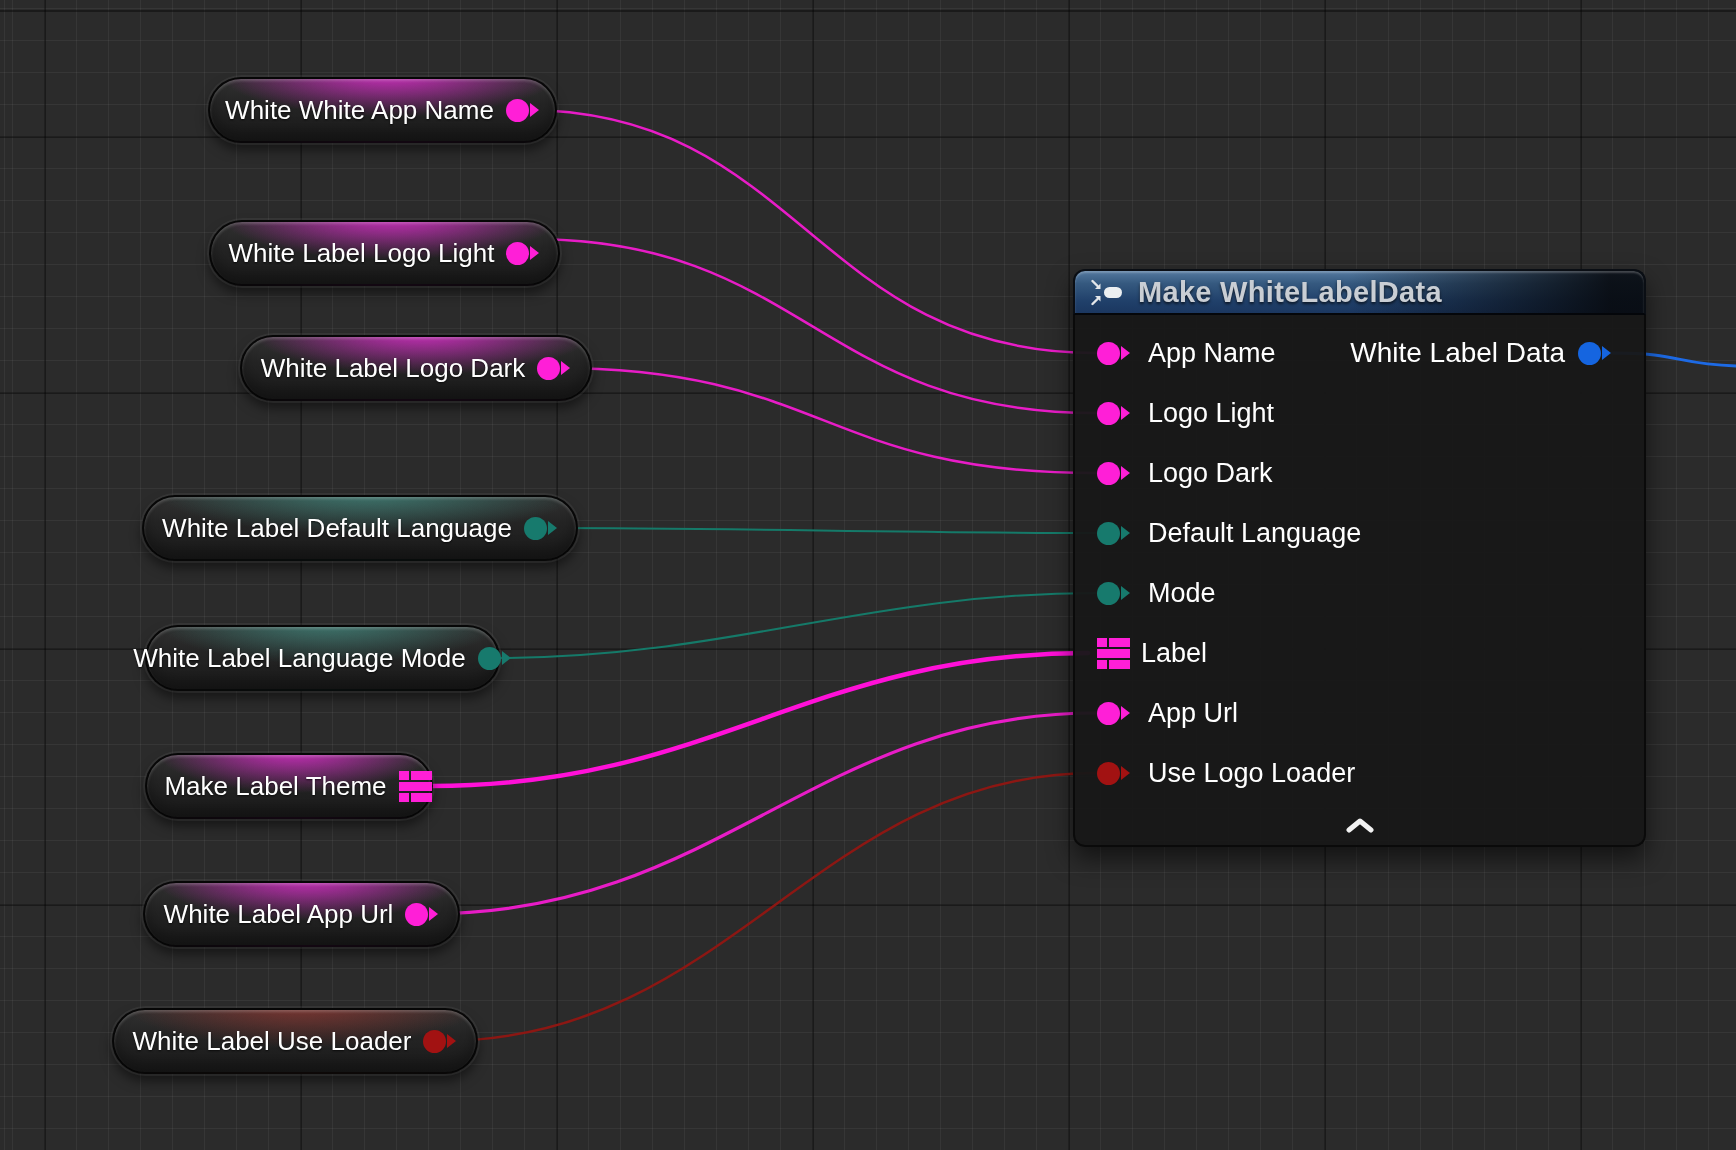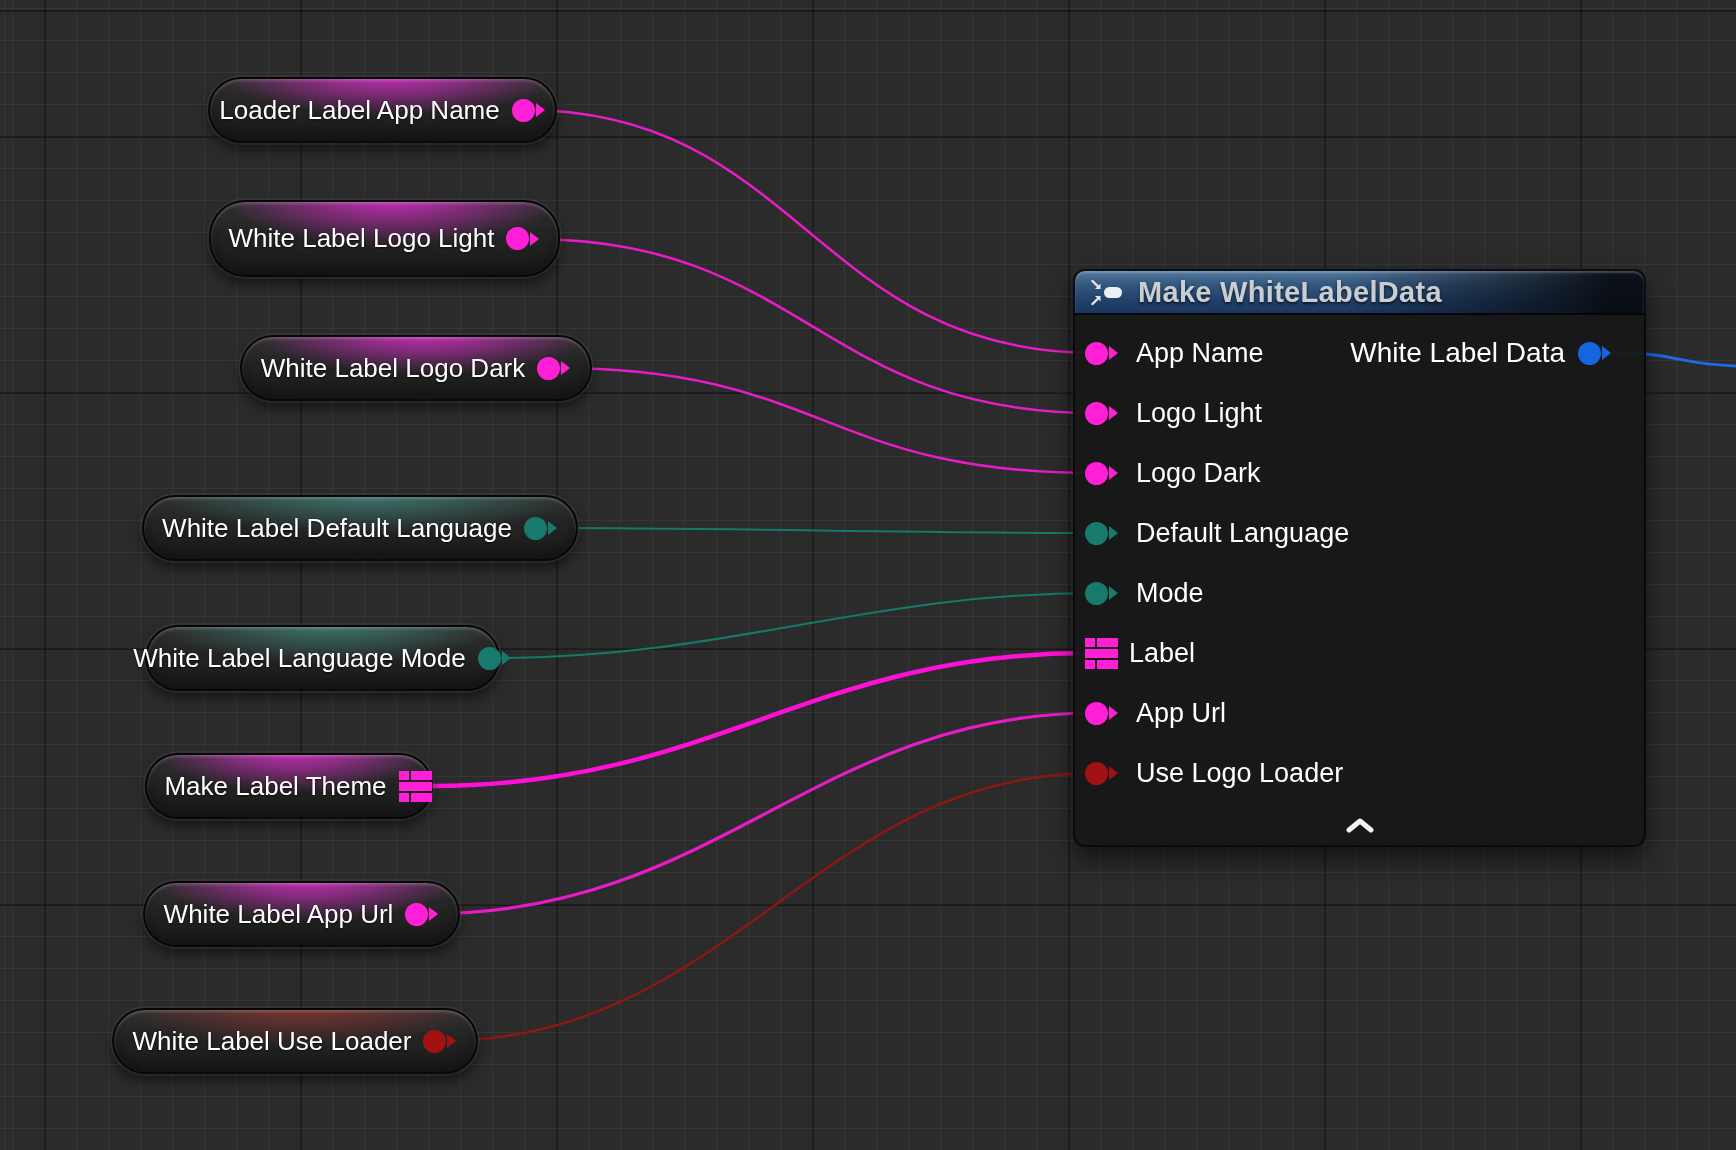--- a/index.html
+++ b/index.html
@@ -59,21 +59,21 @@
       linear-gradient(180deg,#54799f 0%,#35597f 30%,#20406a 72%,#1b3760 100%);
     box-shadow:inset 0 2px 2px rgba(255,255,255,0.22);
   }
   .node-title{font-size:29px;font-weight:bold;color:#c9ced4;white-space:nowrap;text-shadow:0 2px 3px rgba(0,0,0,0.65);letter-spacing:0.3px;}
   .node-body{
     position:relative;box-sizing:border-box;
     background:rgba(24,24,24,0.96);
     border:2px solid #0a0a0a;border-top:none;border-radius:0 0 12px 12px;
   }
   #input-rows{padding-top:8px;}
-  .in-row{height:60px;display:flex;align-items:center;gap:11px;padding-left:10px;}
+  .in-row{height:60px;display:flex;align-items:center;gap:11px;padding-left:22px;}
   .in-label{color:#ffffff;font-size:27px;white-space:nowrap;}
   .output-row{position:absolute;top:8px;right:0;height:60px;display:flex;align-items:center;gap:13px;padding-right:26px;}
   .out-label{color:#ffffff;font-size:28px;white-space:nowrap;}
   .collapse{position:absolute;bottom:5px;left:50%;transform:translateX(-50%);background:none;border:none;padding:4px 10px;cursor:pointer;}
   .make-icon{display:inline-flex;flex:none;}
 </style>
 </head>
 <body>
 
 <svg id="wires" width="1736" height="1150">
@@ -176,27 +176,27 @@
       <button class="collapse">
         <span>
           <svg width="28" height="15" viewBox="0 0 28 15">
             <polyline points="3,12 14,3 25,12" fill="none" stroke="#f2f2f2" stroke-width="5" stroke-linecap="round" stroke-linejoin="round"></polyline>
           </svg>
         </span>
       </button>
     </div>
   </div>
 <div class="pill t-string" style="left: 208px; top: 77px; width: 349px; height: 66px;">
-      <span class="pill-label">Loader Label App Name</span>
-      <span class="pin t-string">
-        <span class="dot"></span>
-        <span class="arr"></span>
-      </span>
-    </div>
-    <div class="pill t-string" style="left: 209px; top: 200px; width: 351px; height: 77px;">
+      <span class="pill-label">White White App Name</span>
+      <span class="pin t-string">
+        <span class="dot"></span>
+        <span class="arr"></span>
+      </span>
+    </div>
+    <div class="pill t-string" style="left: 209px; top: 220px; width: 351px; height: 66px;">
       <span class="pill-label">White Label Logo Light</span>
       <span class="pin t-string">
         <span class="dot"></span>
         <span class="arr"></span>
       </span>
     </div>
     <div class="pill t-string" style="left: 240px; top: 335px; width: 352px; height: 66px;">
       <span class="pill-label">White Label Logo Dark</span>
       <span class="pin t-string">
         <span class="dot"></span>

